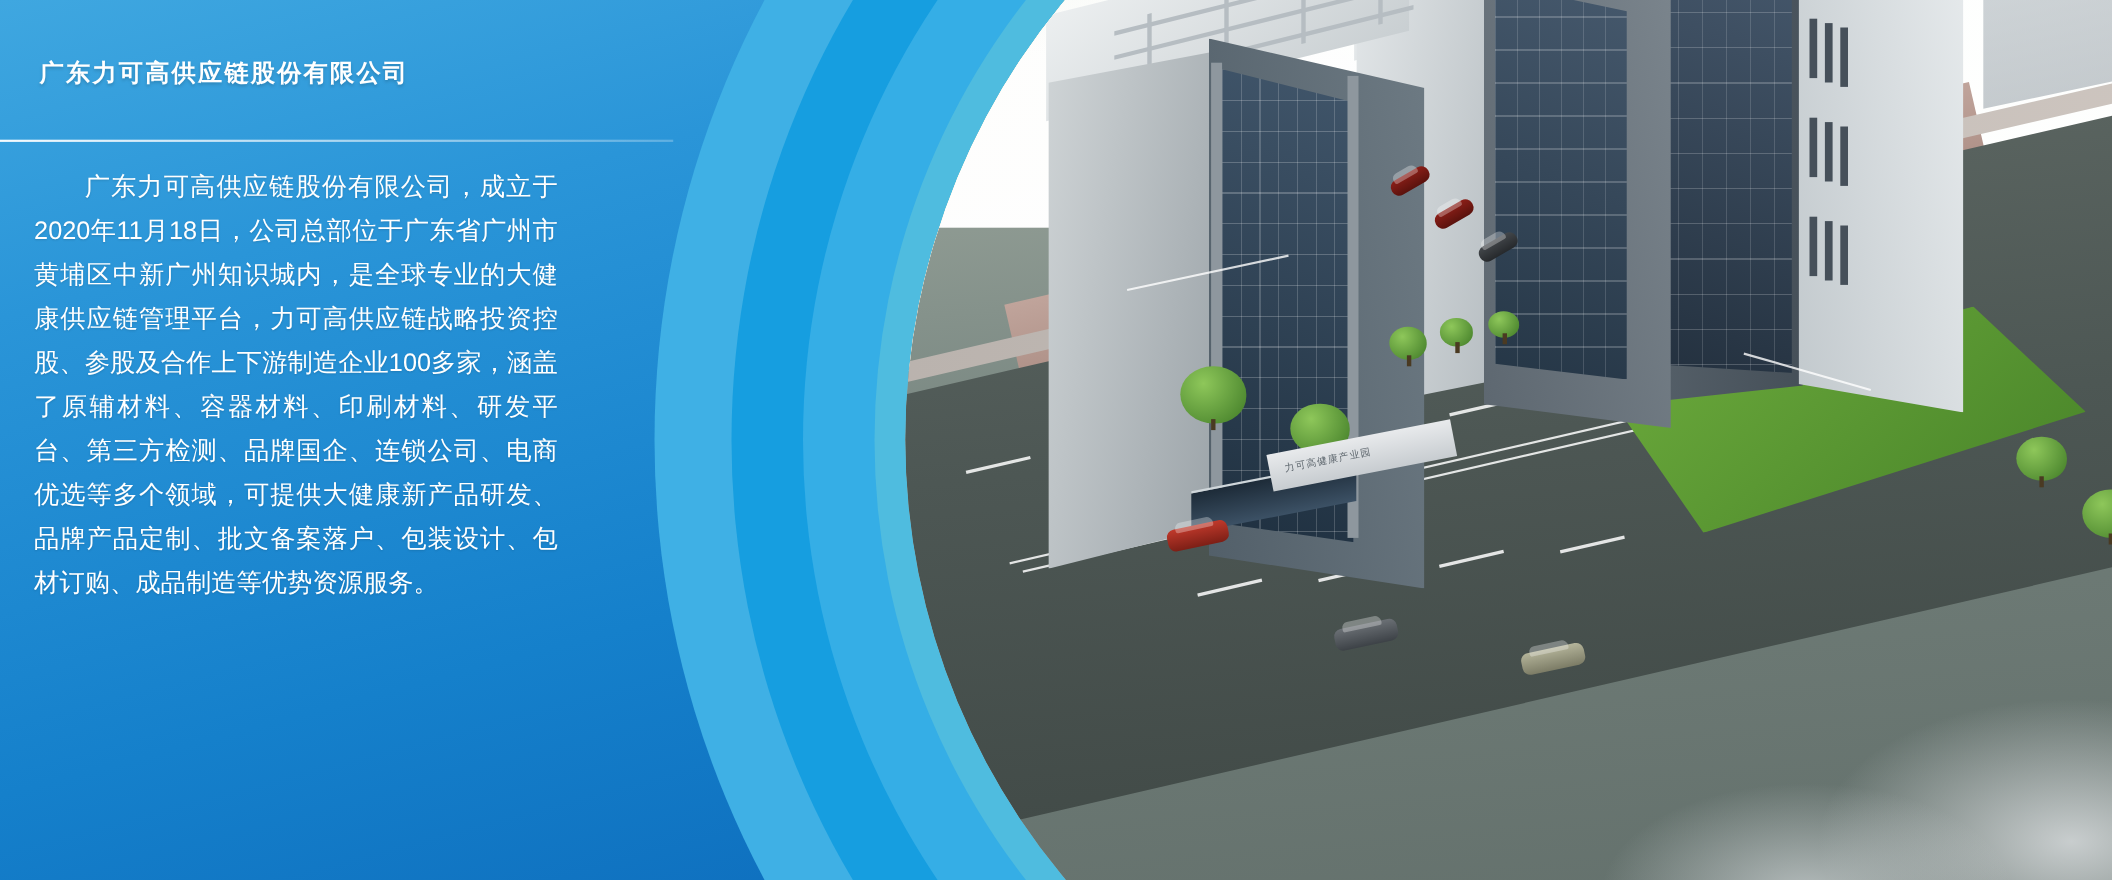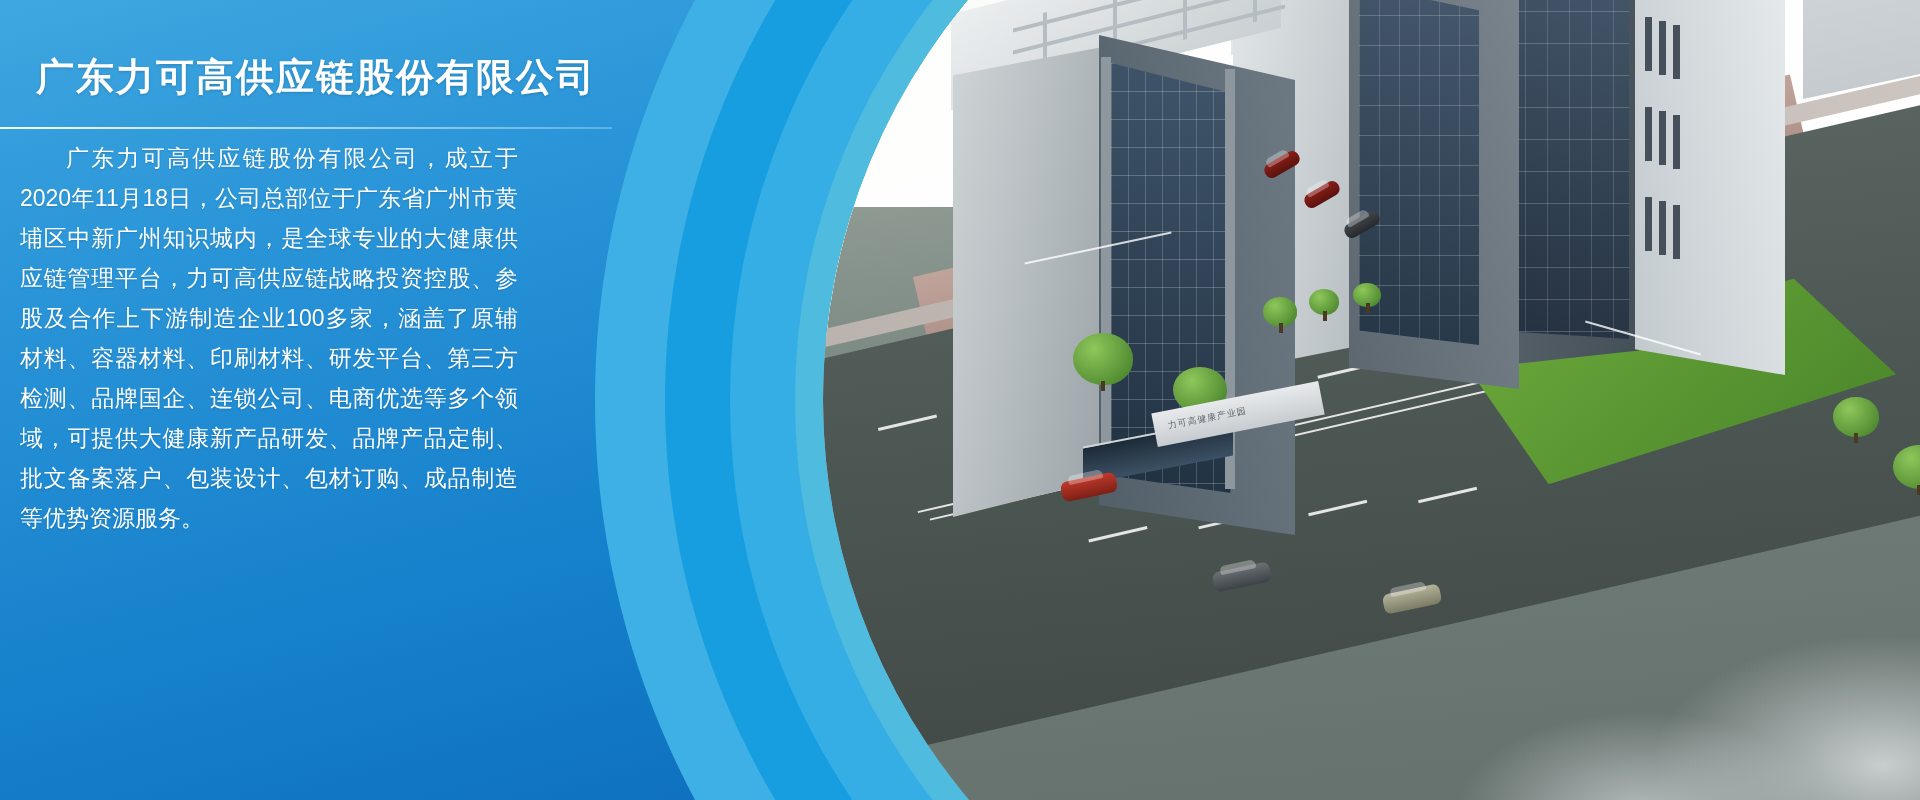--- a/index.html
+++ b/index.html
@@ -226,35 +226,35 @@
     background:linear-gradient(180deg,#e8eaec,#c7ccd0);transform:rotate(-11deg);
   }
   .signwall span{
     position:absolute;left:14px;top:9px;font-size:9px;letter-spacing:1px;color:#5d666d;
   }
 
   
   .panel{position:absolute;left:0;top:0;width:620px;height:800px;}
   .title{
     position:absolute;left:36px;top:52px;
-    font-size:38px;font-weight:bold;color:#ffffff;letter-spacing:2px;
+    font-size:22px;font-weight:bold;color:#ffffff;letter-spacing:2px;
     text-shadow:0 1px 3px rgba(0,0,0,.18);
     white-space:nowrap;
   }
   .rule{
     position:absolute;left:0;top:127px;width:612px;height:2px;
     background:linear-gradient(90deg,rgba(255,255,255,.95),rgba(255,255,255,.25));
   }
   .body{
     position:absolute;left:20px;top:138px;width:498px;
     color:#ffffff;font-size:23px;line-height:40px;
     text-align:justify;text-align-last:left;
     text-shadow:0 1px 2px rgba(0,0,0,.14);
   }
-  .body p{margin:0;text-indent:2em;}
+  .body p{margin:11px;text-indent:2em;}
 </style>
 </head>
 <body>
 
 <div id="stage">
 
   <div class="arc arc-a"></div>
   <div class="arc arc-b"></div>
   <div class="arc arc-c"></div>
   <div class="arc arc-d"></div>

